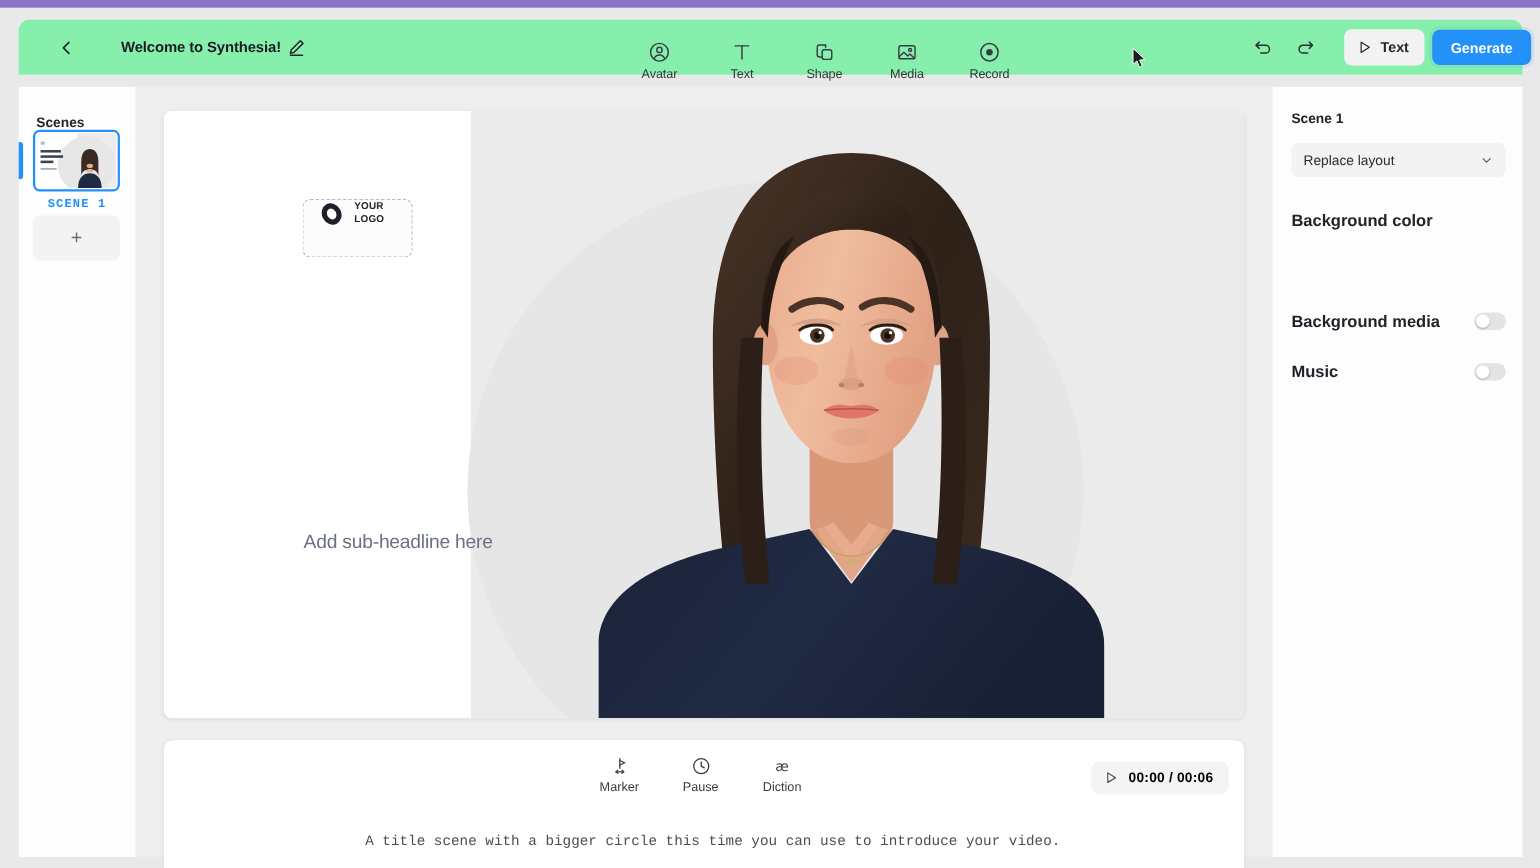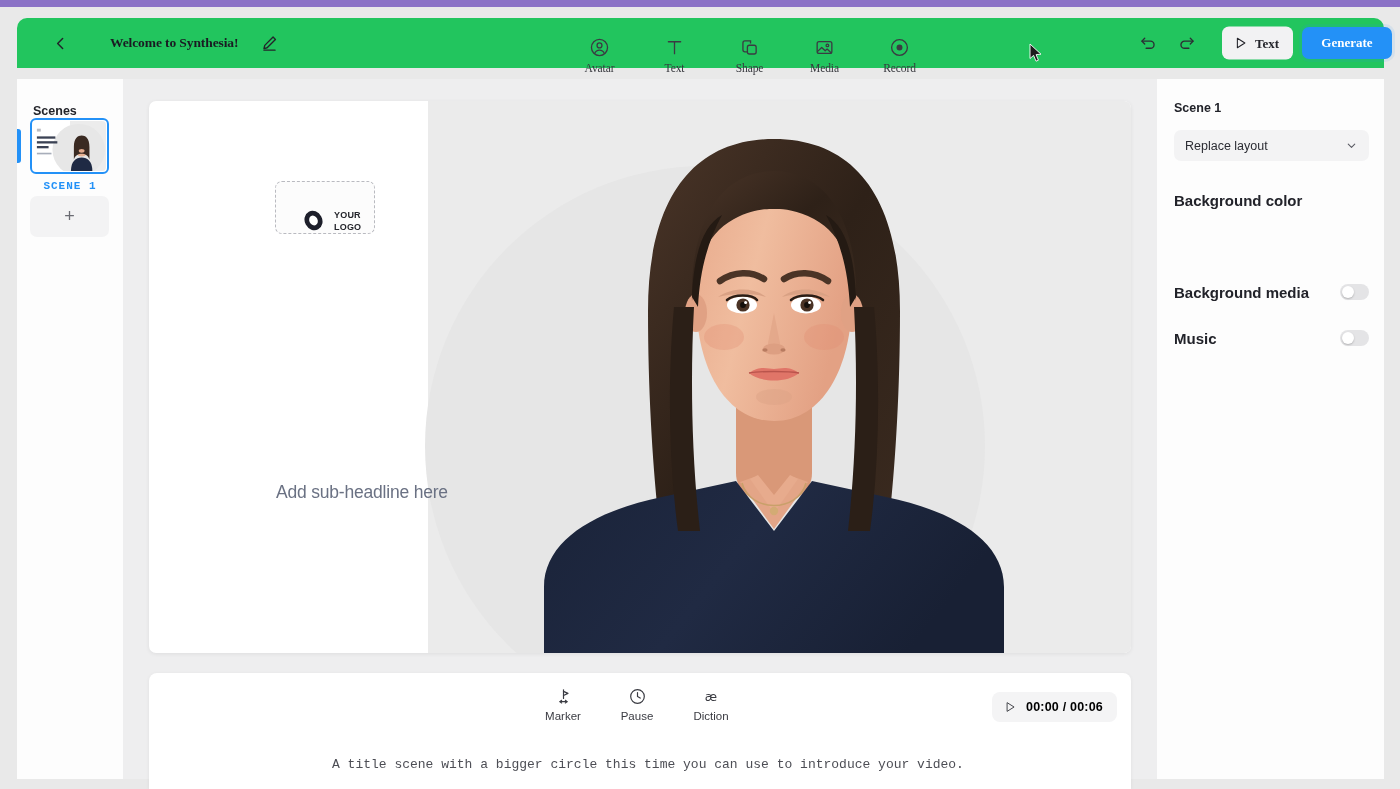--- a/index.html
+++ b/index.html
@@ -21,23 +21,23 @@
   .purple-strip {
     position: absolute; top: 0; left: 0;
     width: 1400px; height: 7px;
     background: #8b72c6;
   }
 
   
   .topbar {
     position: absolute; top: 18px; left: 17px;
     width: 1367px; height: 50px;
-    background: #22c55e;
+    background: #86efac;
     border-radius: 10px 10px 0 0;
-    display: flex; align-items: center; font-family: Liberation Serif, serif;
+    display: flex; align-items: center;
   }
 
   .back-btn {
     position: absolute; left: 28px; top: 50%;
     transform: translateY(-50%);
     width: 30px; height: 30px;
     display: flex; align-items: center; justify-content: center;
     cursor: pointer;
   }
   .back-btn svg { width: 17px; height: 17px; }
@@ -179,22 +179,22 @@
     background: #e6e6e6;
   }
 
   
   .logo-box {
     position: absolute; left: 126px; top: 80px;
     width: 100px; height: 53px;
     border: 1.4px dashed #b9bac0;
     border-radius: 7px;
     background: #fcfcfc;
-    display: flex; align-items: flex-end; gap: 8px;
-    padding-left: 25px;
+    display: flex; align-items: flex-start; gap: 8px;
+    padding-left: 13px;
     cursor: pointer;
   }
   .logo-ring {
     position: relative;
     width: 25px; height: 25px;
     flex: 0 0 auto;
   }
   .logo-text {
     font-size: 9px; font-weight: bold; color: #24252b;
     line-height: 11.5px; letter-spacing: 0.2px;

